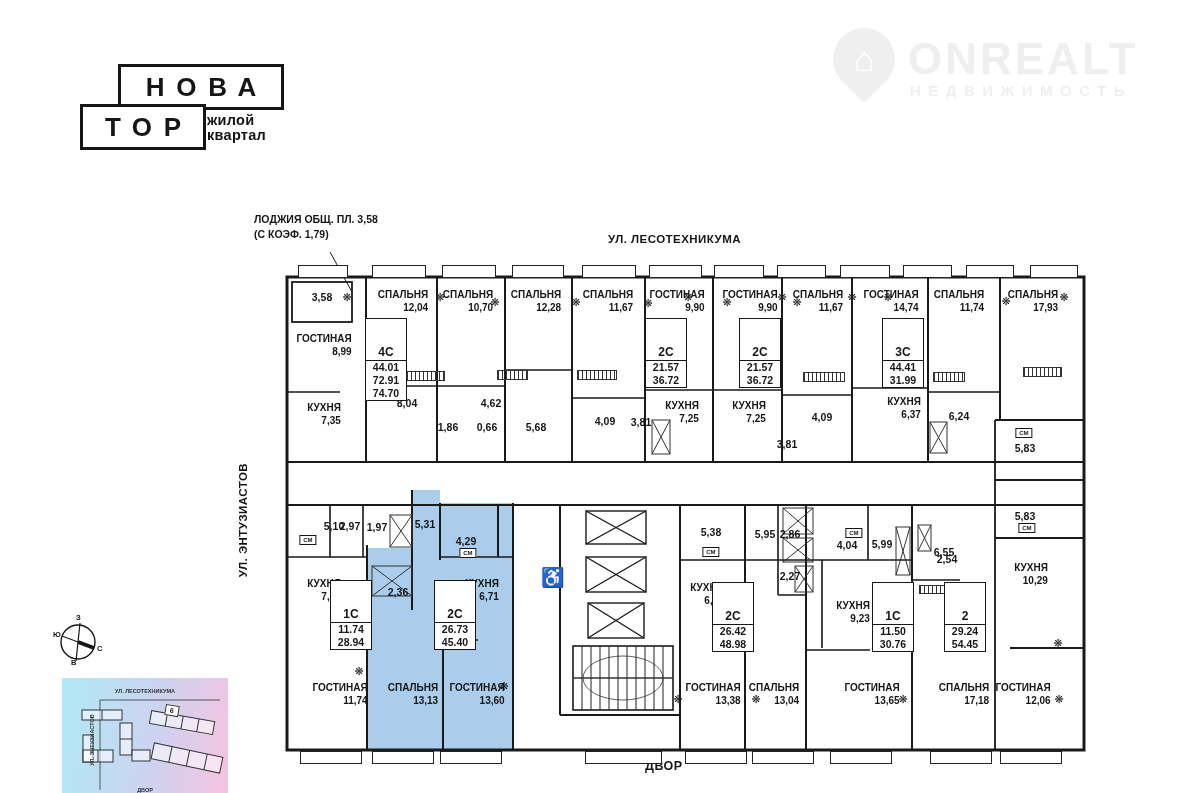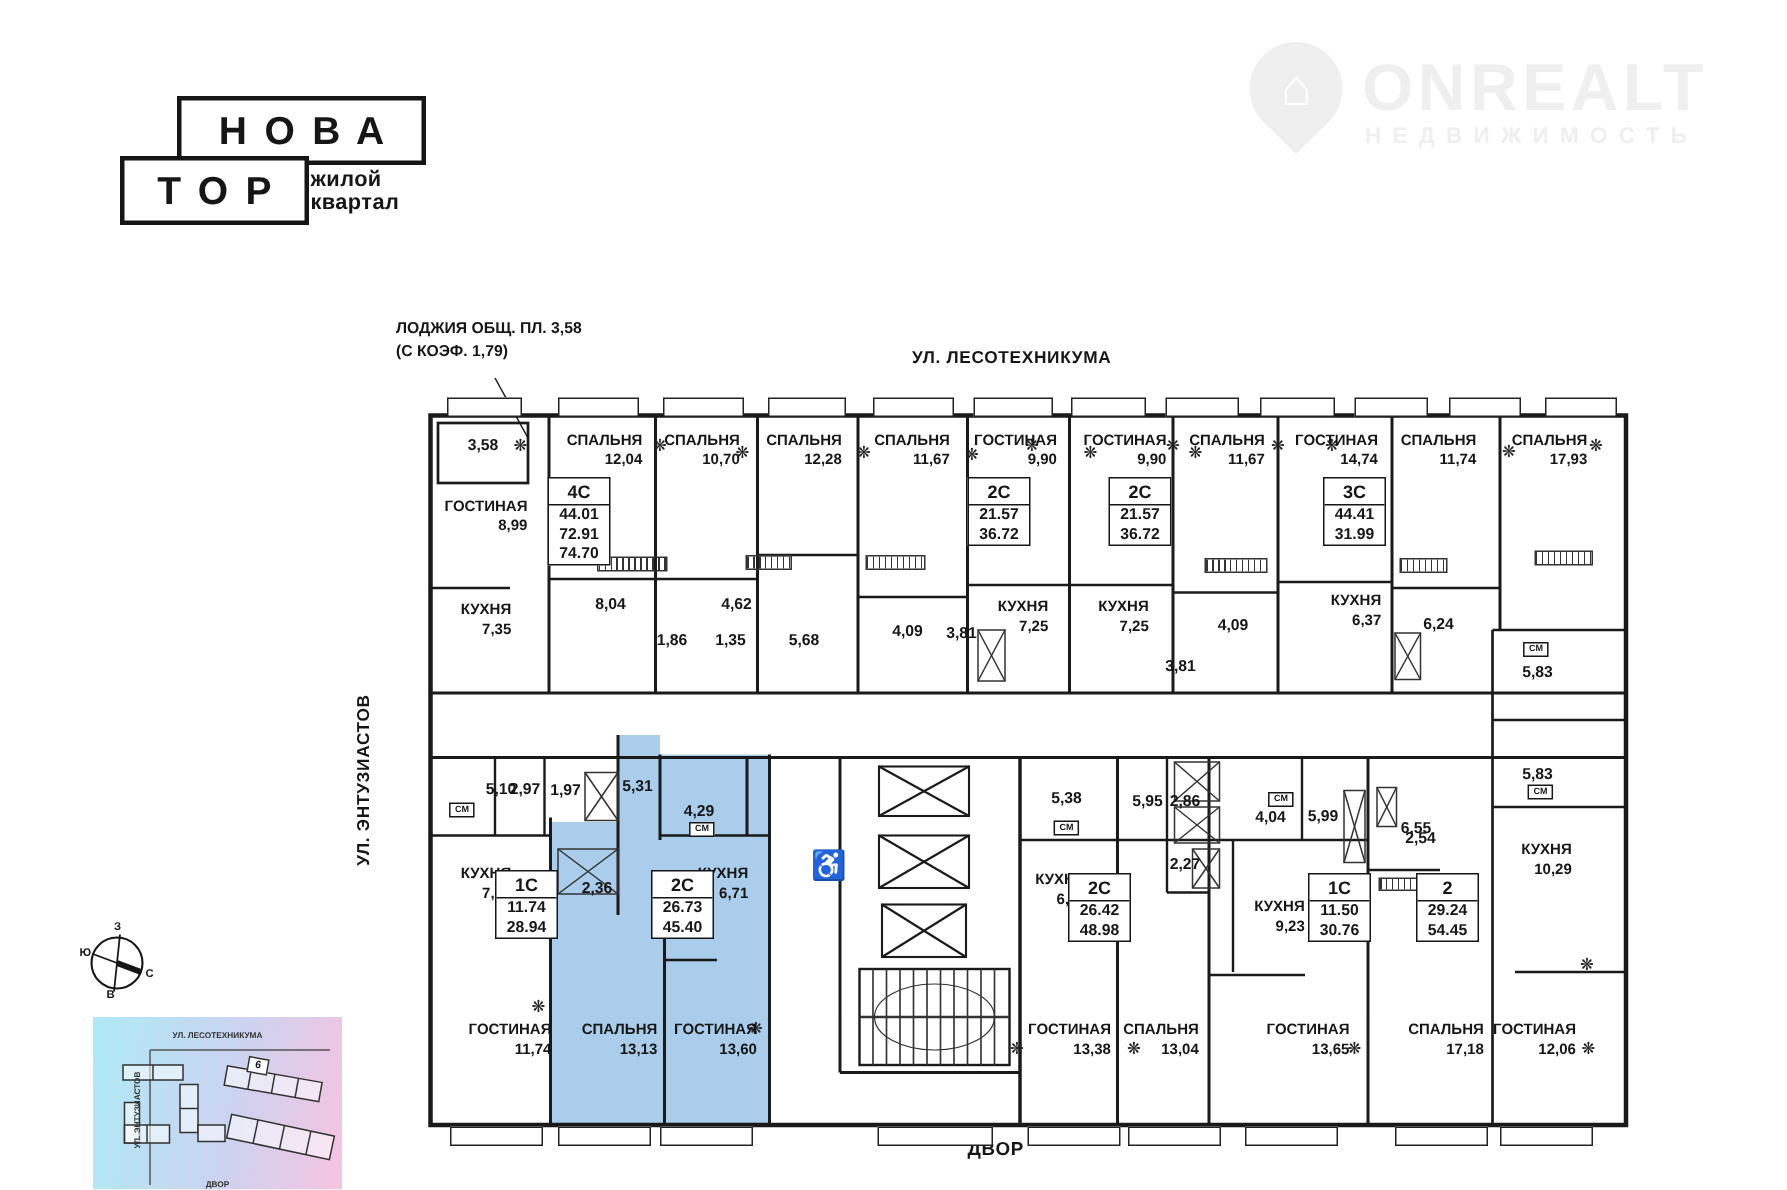--- a/index.html
+++ b/index.html
@@ -20,21 +20,21 @@
   
   .street{position:absolute;font-weight:700;font-size:11.5px;letter-spacing:.04em;white-space:nowrap;}
   .annot{position:absolute;font-weight:700;font-size:10.5px;line-height:15px;white-space:nowrap;}
   .room{position:absolute;transform:translate(-50%,-50%);text-align:right;font-weight:700;
         font-size:10px;line-height:12.5px;white-space:nowrap;z-index:6;}
   .room span{display:block;}
   .al{position:absolute;transform:translate(-50%,-50%);font-weight:700;font-size:10.5px;
       white-space:nowrap;z-index:6;}
   .badge{position:absolute;transform:translateX(-50%);background:#fff;border:1.6px solid #161616;
          text-align:center;font-weight:700;z-index:7;min-width:40px;}
-  .badge .bt{display:block;font-size:12px;padding:2px 6px 1px;border-bottom:1.6px solid #161616;}
+  .badge .bt{display:block;font-size:12px;padding:2px 6px 1px;border-bottom:1.6px solid #161616;margin-top:24px;}
   .badge .bl{display:block;font-size:10.5px;line-height:13px;padding:0 5px;}
   .badge span:empty{display:none;}
   .smb{position:absolute;transform:translate(-50%,-50%);border:1px solid #161616;background:#fff;
        font-size:6px;font-weight:700;padding:0 3px;line-height:8px;z-index:7;}
   .snow{position:absolute;transform:translate(-50%,-50%);font-size:11px;color:#222;z-index:5;}
   .wheel{position:absolute;transform:translate(-50%,-50%);font-size:19px;z-index:6;}
   
   .strip{position:absolute;border:1px solid #222;background:#fff;z-index:2;}
   .hatch{position:absolute;border:1px solid #333;z-index:3;
          background:repeating-linear-gradient(90deg,#333 0 1px,transparent 1px 4px);}
@@ -58,21 +58,21 @@
   <span>жилой</span><br>
   <span>квартал</span>
 </div>
 
 <div class="wm-pin" style="left:833px;top:28px">
   <span>⌂</span>
 </div>
 <div class="wm wm-name" style="left:908px;top:34px">ONREALT</div>
 <div class="wm wm-sub" style="left:910px;top:82px">НЕДВИЖИМОСТЬ</div>
 
-<div class="annot" style="left:264px;top:212px">
+<div class="annot" style="left:254px;top:212px">
   <span>ЛОДЖИЯ ОБЩ. ПЛ. 3,58</span><br>
   <span>(С КОЭФ. 1,79)</span>
 </div>
 <div class="street" style="left:608px;top:233px">УЛ. ЛЕСОТЕХНИКУМА</div>
 <div class="street" style="left:243px;top:520px;transform:translate(-50%,-50%) rotate(-90deg)">УЛ. ЭНТУЗИАСТОВ</div>
 <div class="street" style="left:645px;top:759px;font-size:12.5px">ДВОР</div>
 
 <svg class="abs" style="left:52px;top:612px;z-index:4" width="56" height="60" viewBox="0 0 56 60">
   <circle cx="26" cy="30" r="17" fill="none" stroke="#161616" stroke-width="1.4"></circle>
   <line x1="10" y1="24" x2="42" y2="36" stroke="#161616" stroke-width="1.2"></line>
@@ -341,21 +341,21 @@
   </div>
 <div class="room" style="left:1023px;top:694px">
     <span>ГОСТИНАЯ</span>
     <span>12,06</span>
   </div>
 
 <div class="al" style="left:322px;top:297px">3,58</div>
 <div class="al" style="left:407px;top:403px">8,04</div>
 <div class="al" style="left:491px;top:403px">4,62</div>
 <div class="al" style="left:448px;top:427px">1,86</div>
-<div class="al" style="left:487px;top:427px">1,35</div>
+<div class="al" style="left:487px;top:427px">0,66</div>
 <div class="al" style="left:536px;top:427px">5,68</div>
 <div class="al" style="left:605px;top:421px">4,09</div>
 <div class="al" style="left:641px;top:422px">3,81</div>
 <div class="al" style="left:787px;top:444px">3,81</div>
 <div class="al" style="left:822px;top:417px">4,09</div>
 <div class="al" style="left:959px;top:416px">6,24</div>
 <div class="al" style="left:1025px;top:448px">5,83</div>
 <div class="al" style="left:1025px;top:516px">5,83</div>
 <div class="al" style="left:334px;top:526px">5,10</div>
 <div class="al" style="left:350px;top:526px">2,97</div>

